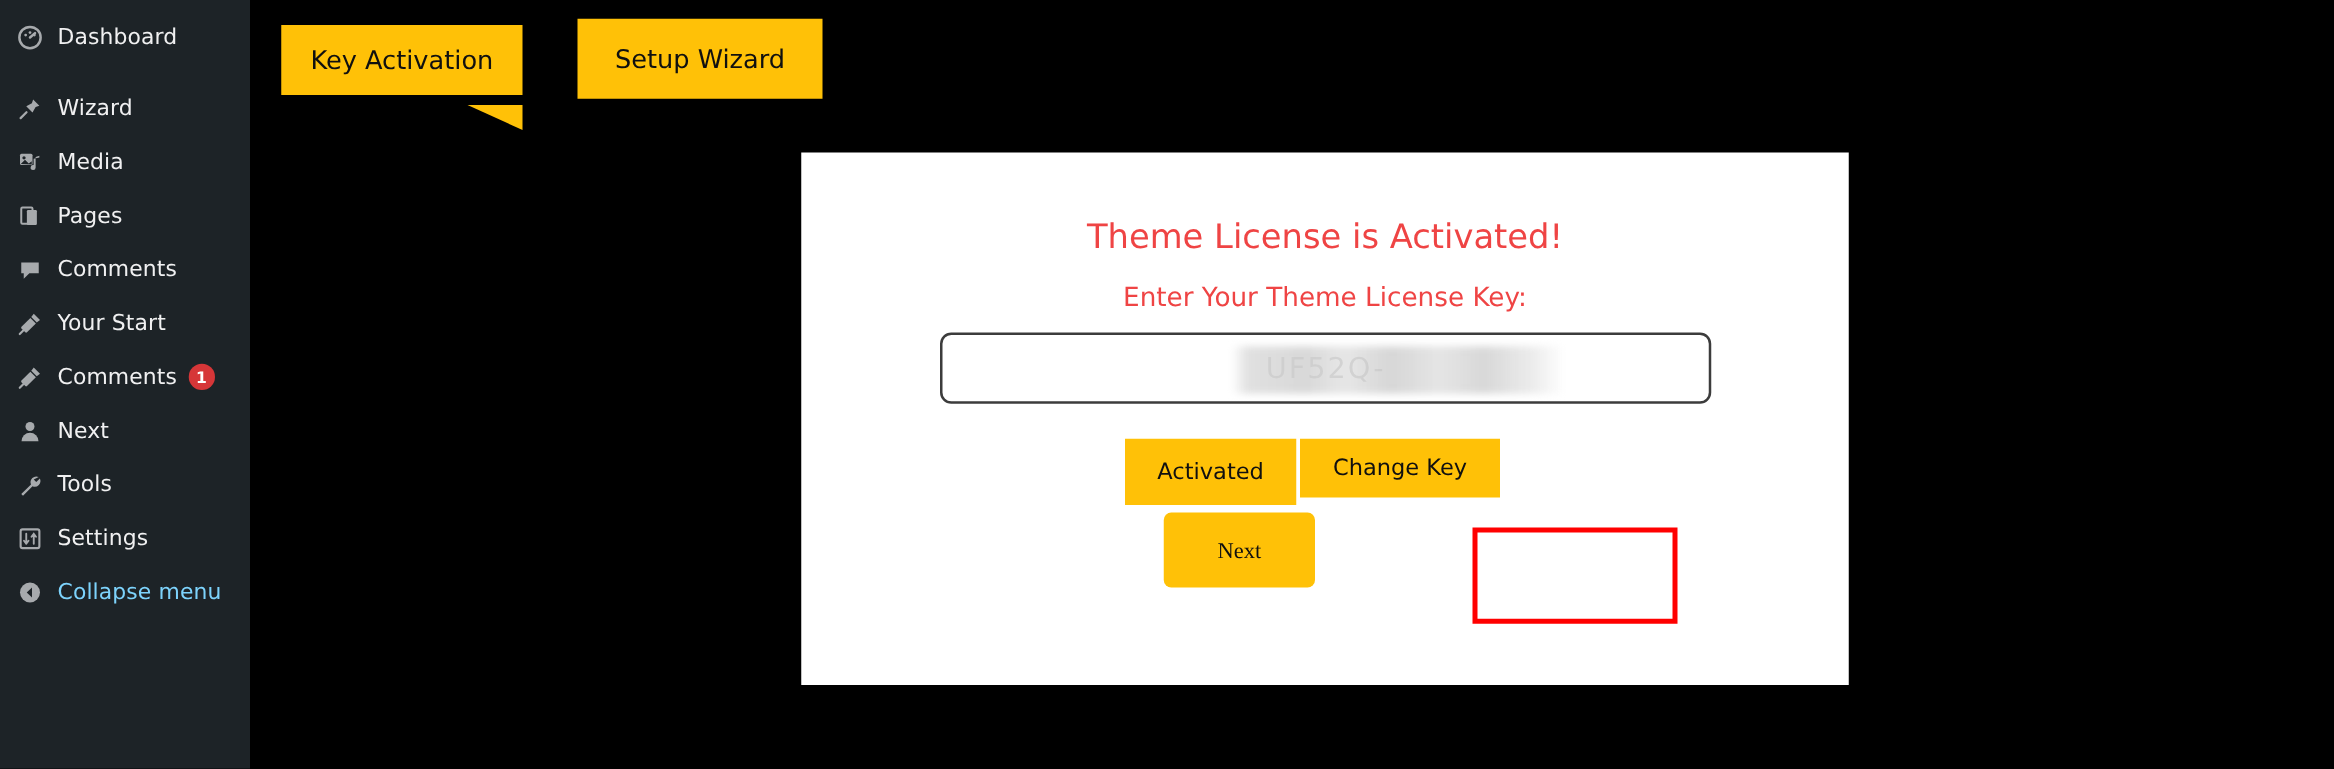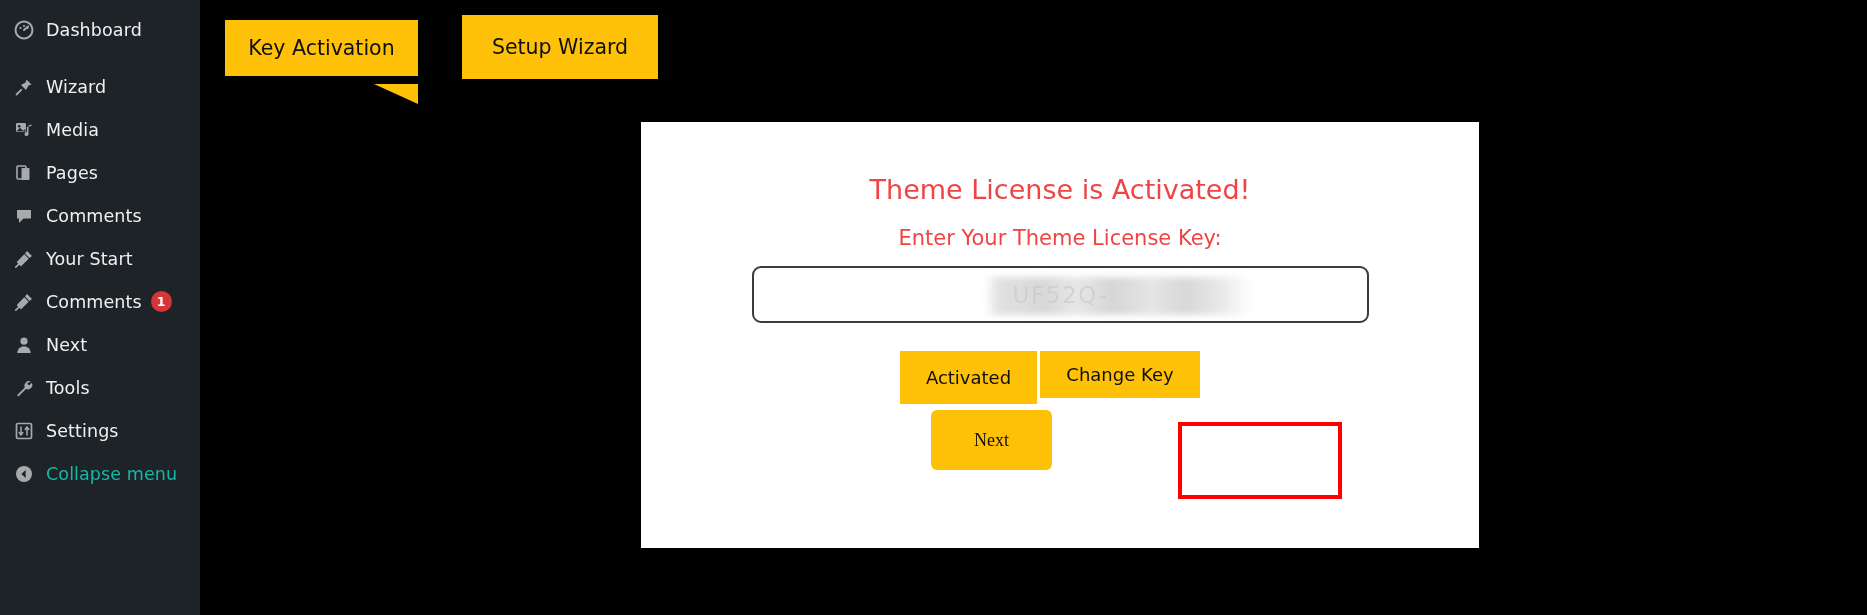--- a/index.html
+++ b/index.html
@@ -50,21 +50,21 @@
   .menu-icon svg {
     display: block;
   }
   .menu-label {
     font-size: 17.5px;
     color: #f0f0f1;
     letter-spacing: 0.1px;
     white-space: nowrap;
   }
   .menu-item.dim .menu-label {
-    color: #14b8a6;
+    color: #7dd3fc;
   }
   .menu-badge {
     margin-left: 9px;
     background: #d63638;
     color: #ffffff;
     font-size: 12.5px;
     font-weight: bold;
     min-width: 21px;
     height: 21px;
     border-radius: 11px;

